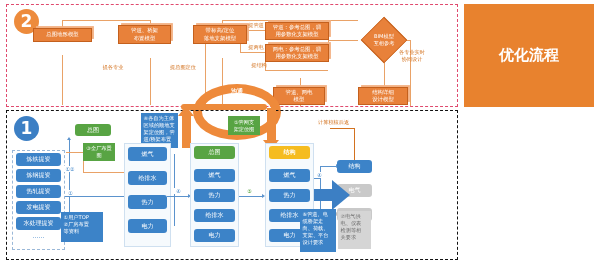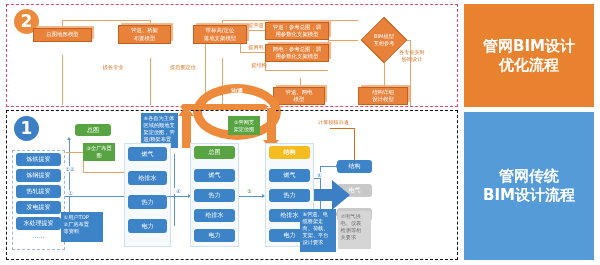--- a/index.html
+++ b/index.html
@@ -314,24 +314,17 @@
 
   <div class="abs" id="bigarrow">
     <div class="shaft"></div>
     <div class="head"></div>
   </div>
 
 
   <div class="abs vsep"></div>
   <div class="abs" id="panelTop">
     <div>
-      <div>管网BIM设计</div>
       <div>优化流程</div>
     </div>
   </div>
-  <div class="abs" id="panelBot">
-    <div>
-      <div>管网传统</div>
-      <div>BIM设计流程</div>
-    </div>
-  </div>
 
 </div>
 
 </body></html>

